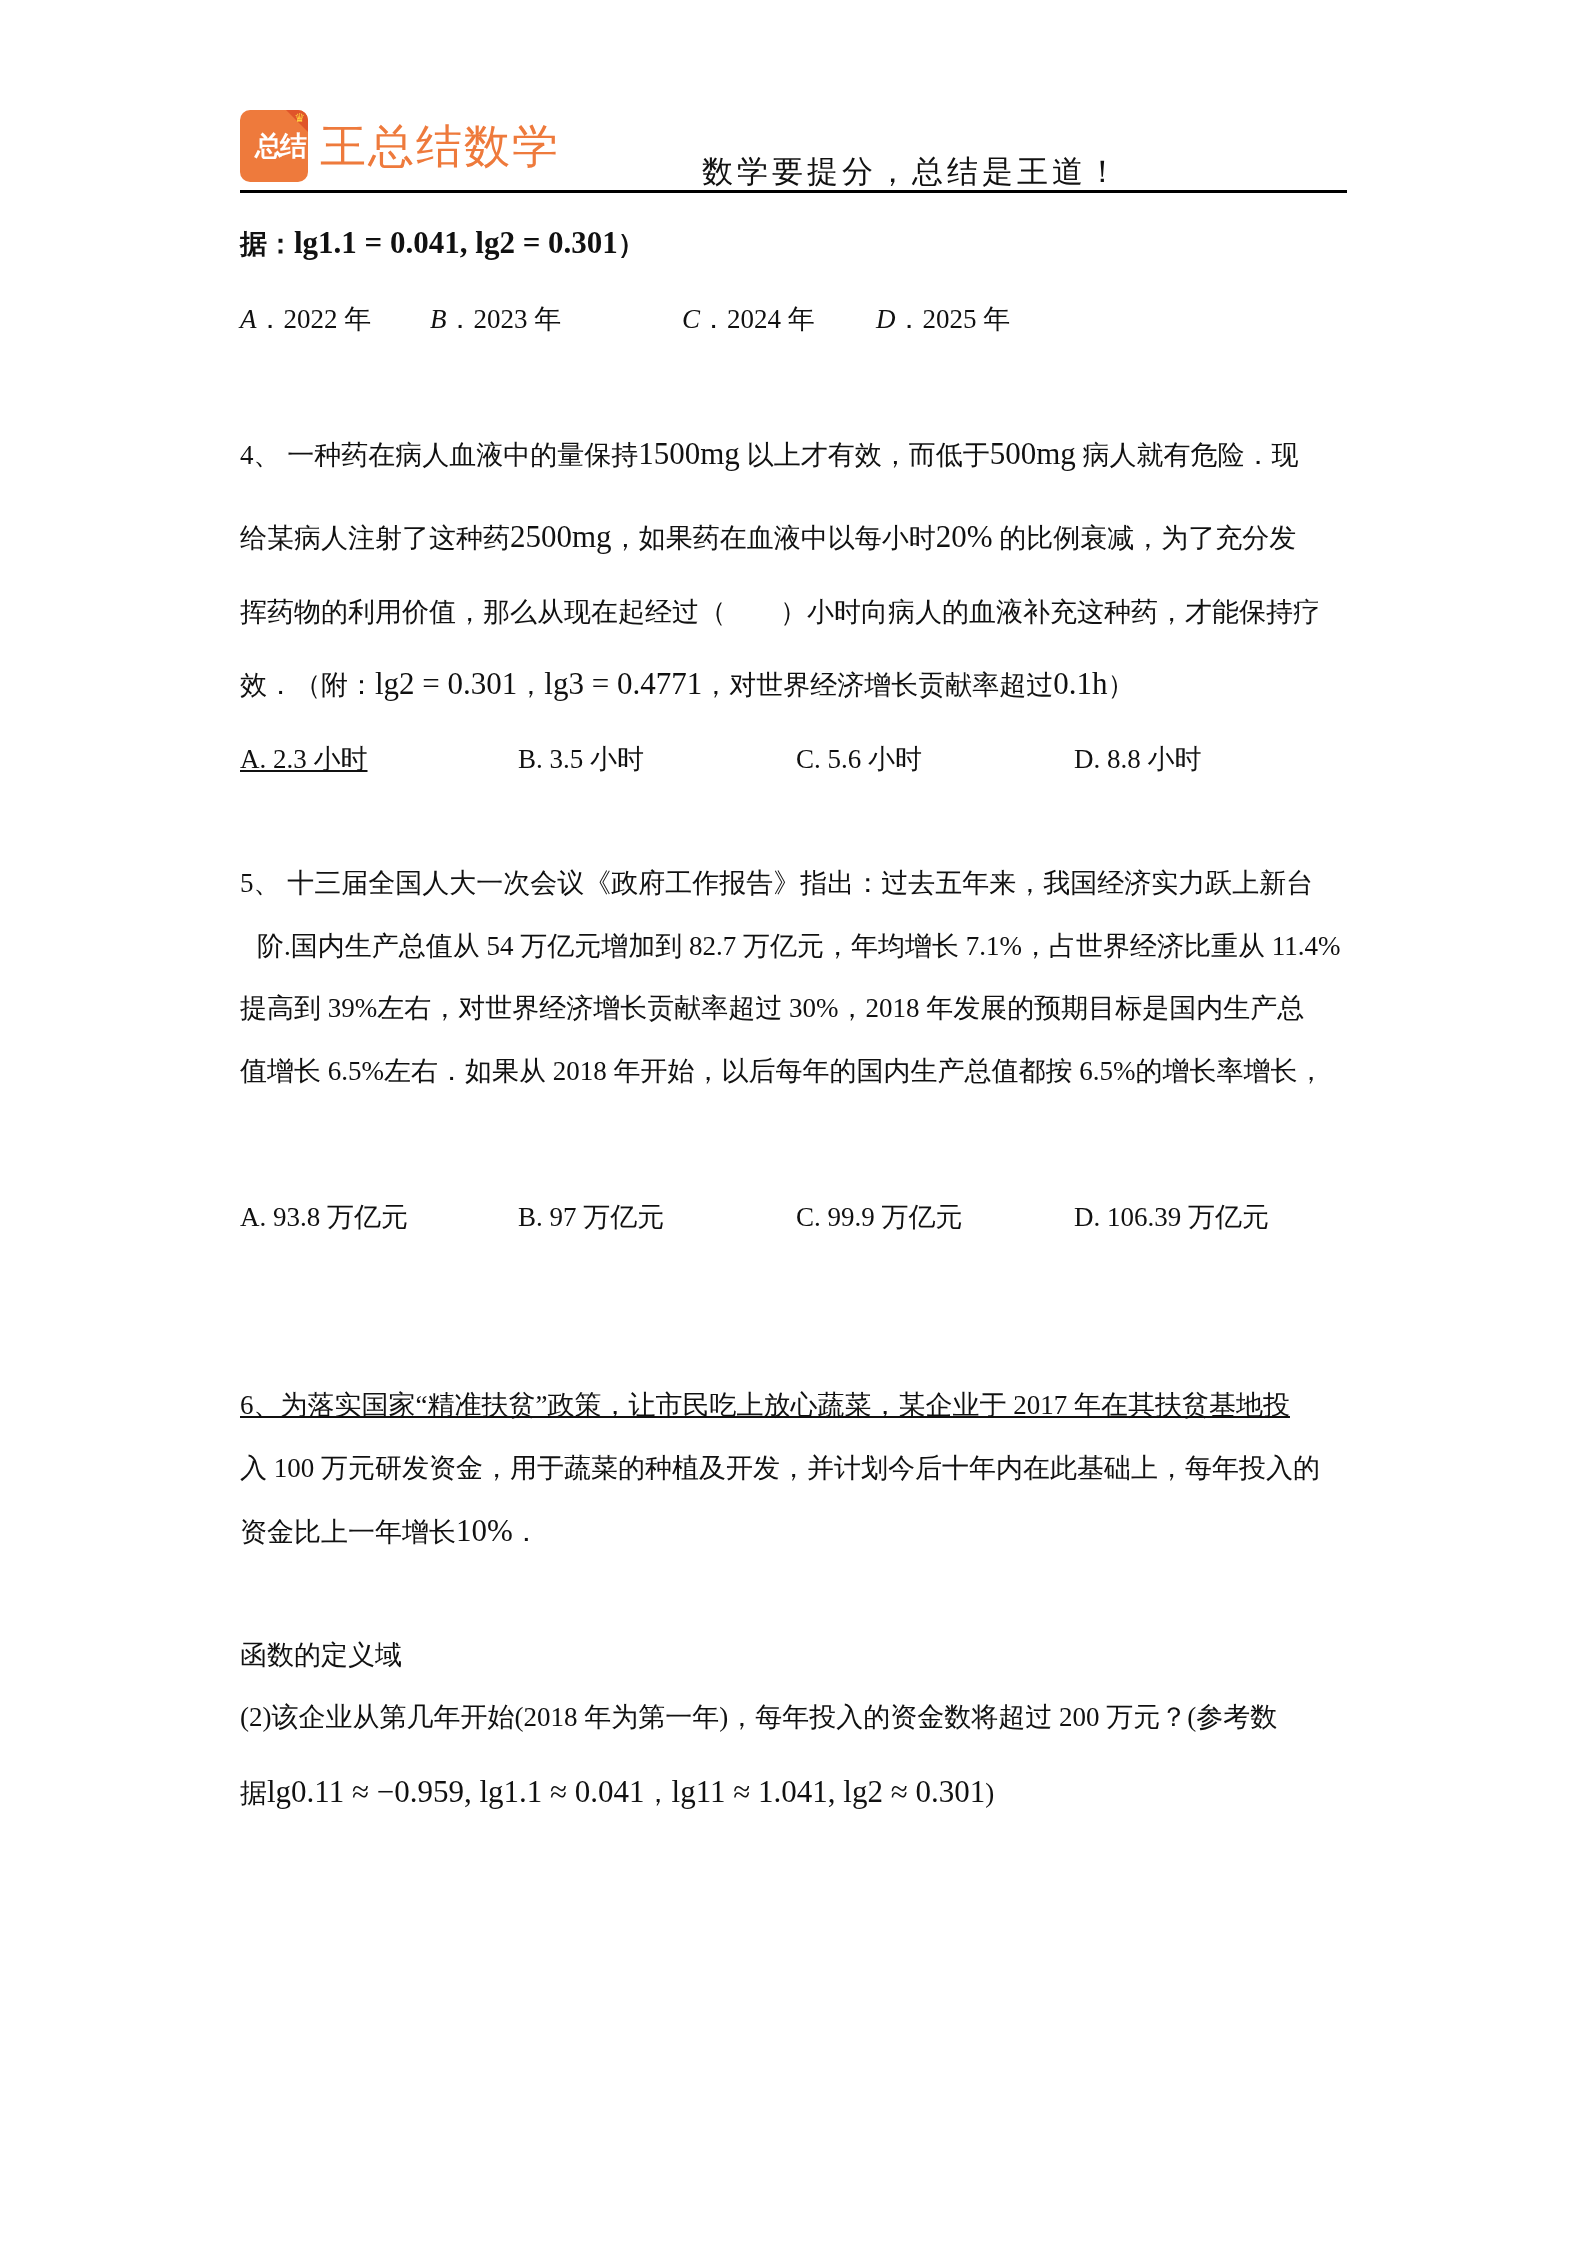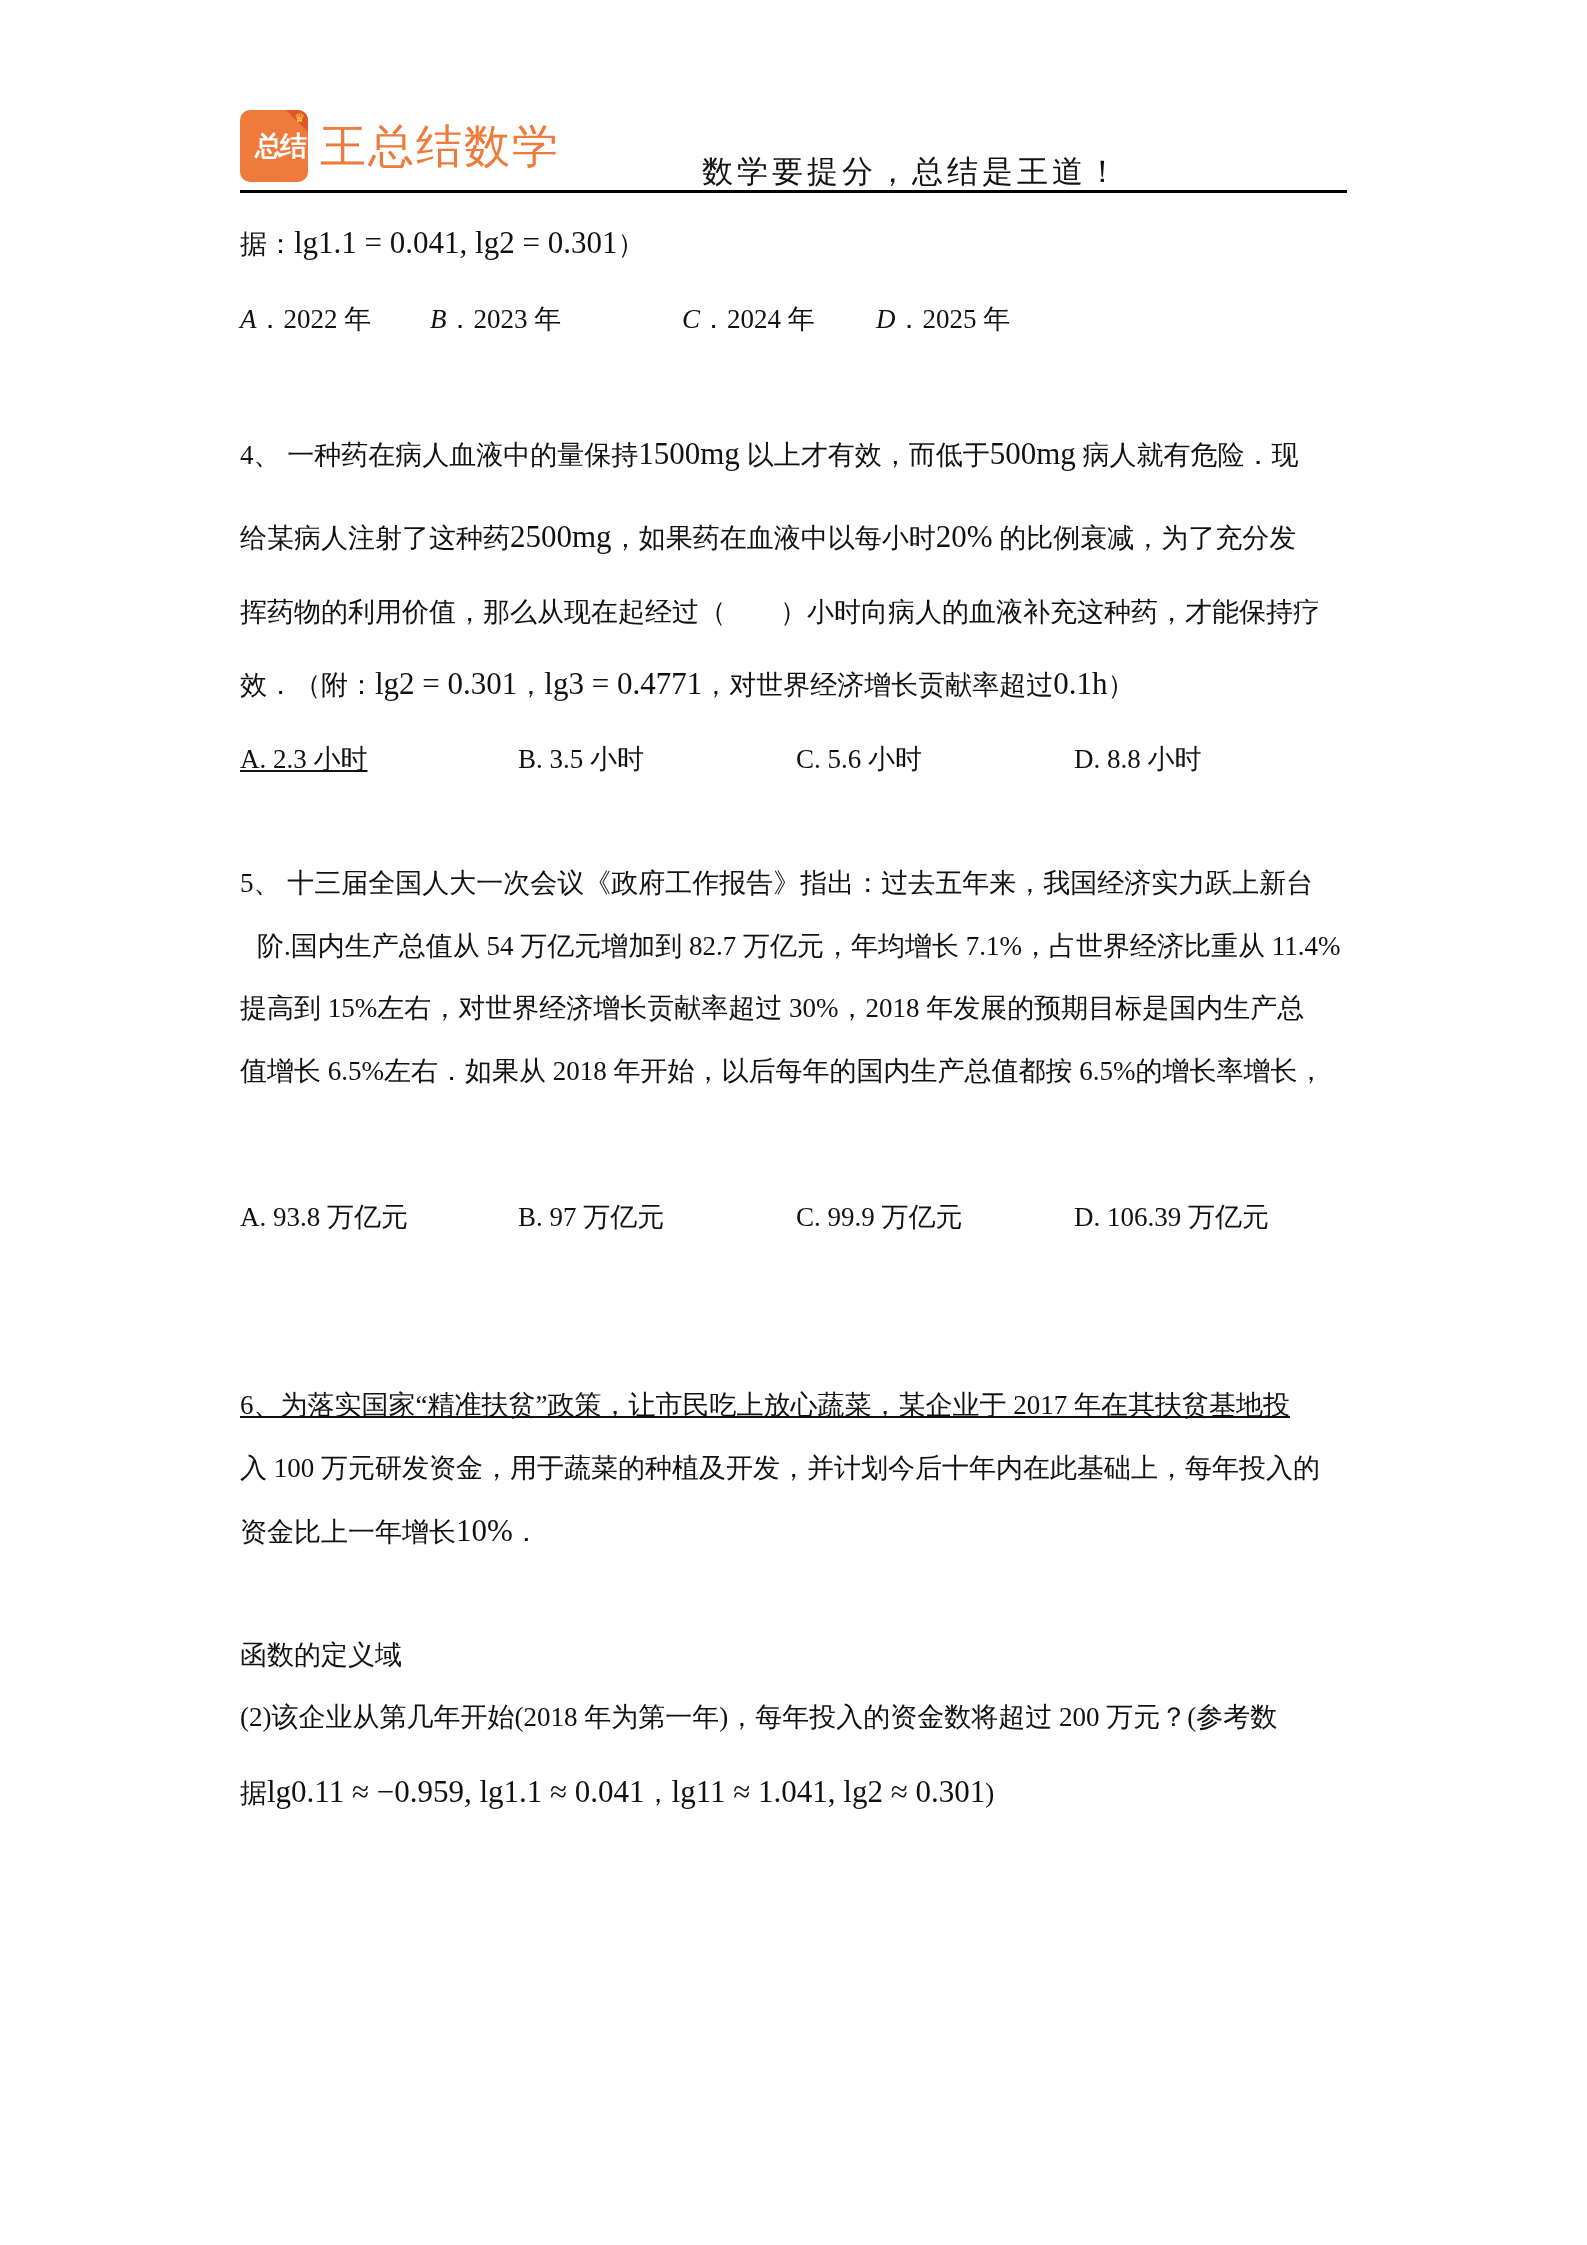--- a/index.html
+++ b/index.html
@@ -129,21 +129,21 @@
 
   <div class="logo-box">
     <div class="corner"></div>
     <span class="crown">♛</span>
     <div class="logo-text">总结</div>
   </div>
   <div class="brand">王总结数学</div>
   <div class="slogan">数学要提分，总结是王道！</div>
   <div class="header-rule"></div>
 
-  <div class="line" style="top:226px;">
+  <div class="line" style="top:226px;font-weight:bold;">
     <span>据：</span><span class="math">lg1.1 = 0.041, lg2 = 0.301</span><span>）</span>
   </div>
   <div class="opt" style="left:240px; top:302px;">
     <span class="letter-i">A</span><span>．</span><span>2022 年</span>
   </div>
   <div class="opt" style="left:430px; top:302px;">
     <span class="letter-i">B</span><span>．</span><span>2023 年</span>
   </div>
   <div class="opt" style="left:682px; top:302px;">
     <span class="letter-i">C</span><span>．</span><span>2024 年</span>
@@ -162,21 +162,21 @@
   <div class="line" style="top:667px;">
     <span>效．（附：</span><span class="math">lg2 = 0.301</span><span>，</span><span class="math">lg3 = 0.4771</span><span>，对世界经济增长贡献率超过</span><span class="math">0.1h</span><span>）</span>
   </div>
   <div class="opt" style="left:240px; top:742px;text-decoration:underline;">A.  2.3 小时</div>
   <div class="opt" style="left:518px; top:742px;">B.  3.5 小时</div>
   <div class="opt" style="left:796px; top:742px;">C.  5.6 小时</div>
   <div class="opt" style="left:1074px; top:742px;">D.  8.8 小时</div>
 
   <div class="line" style="top:866px;">5、 十三届全国人大一次会议《政府工作报告》指出：过去五年来，我国经济实力跃上新台</div>
   <div class="line" style="top:929px;margin-left:17px;">阶.国内生产总值从 54 万亿元增加到 82.7 万亿元，年均增长 7.1%，占世界经济比重从 11.4%</div>
-  <div class="line" style="top:991px;">提高到 15%左右，对世界经济增长贡献率超过 30%，2018 年发展的预期目标是国内生产总</div>
+  <div class="line" style="top:991px;">提高到 39%左右，对世界经济增长贡献率超过 30%，2018 年发展的预期目标是国内生产总</div>
   <div class="line" style="top:1054px;">值增长 6.5%左右．如果从 2018 年开始，以后每年的国内生产总值都按 6.5%的增长率增长，</div>
   <div class="opt" style="left:240px; top:1200px;">A. 93.8 万亿元</div>
   <div class="opt" style="left:518px; top:1200px;">B. 97 万亿元</div>
   <div class="opt" style="left:796px; top:1200px;">C. 99.9 万亿元</div>
   <div class="opt" style="left:1074px; top:1200px;">D. 106.39 万亿元</div>
 
   <div class="line" style="top:1388px;text-decoration:underline;">6、为落实国家“精准扶贫”政策，让市民吃上放心蔬菜，某企业于 2017 年在其扶贫基地投</div>
   <div class="line" style="top:1451px;">入 100 万元研发资金，用于蔬菜的种植及开发，并计划今后十年内在此基础上，每年投入的</div>
   <div class="line" style="top:1514px;">
     <span>资金比上一年增长</span><span class="math">10%</span><span>．</span>

